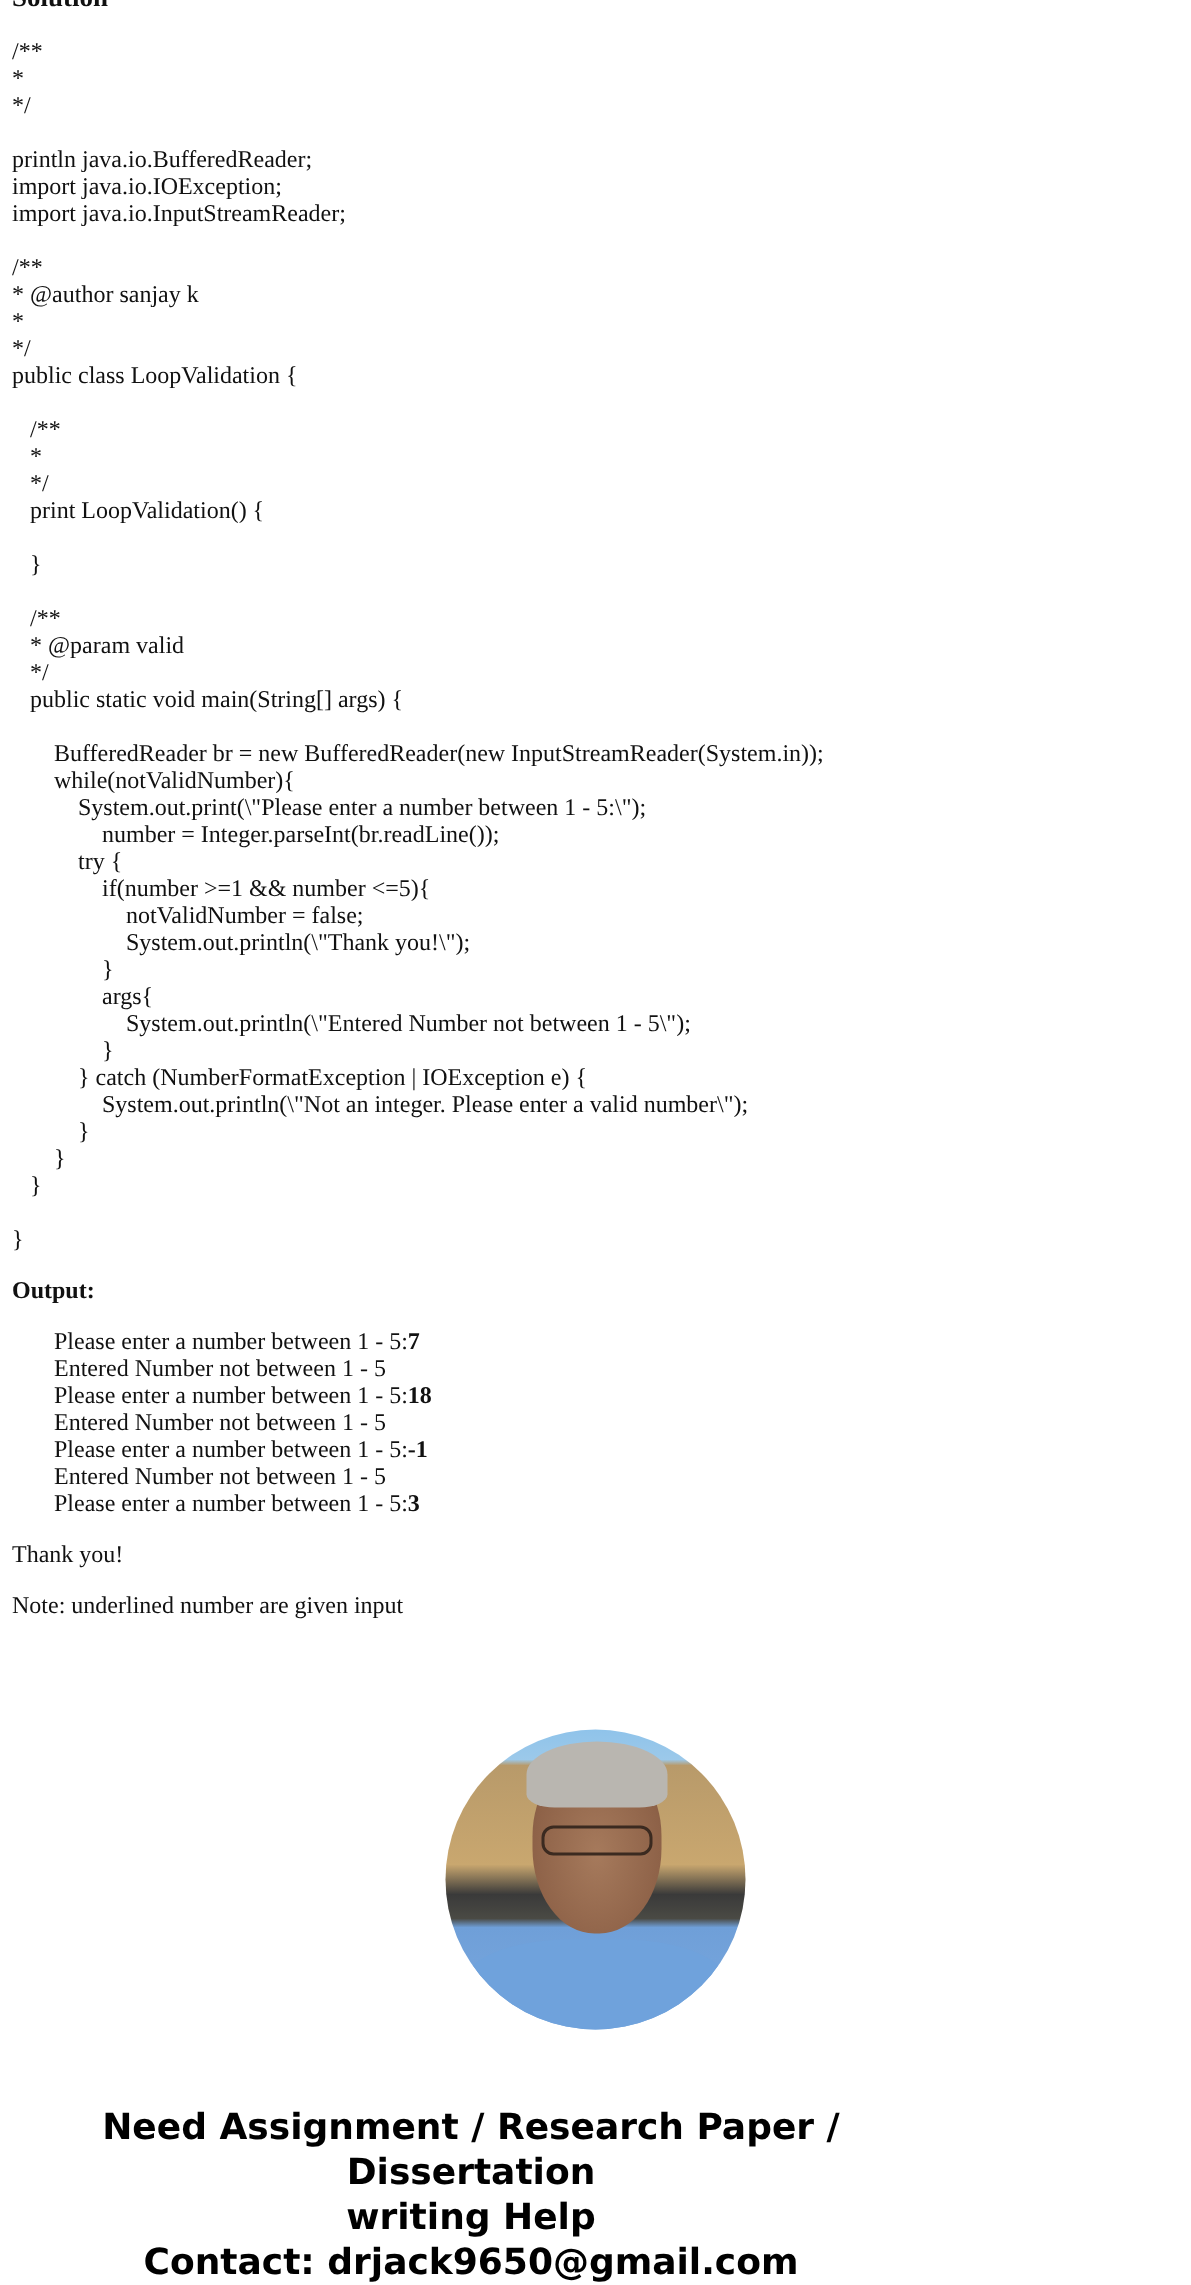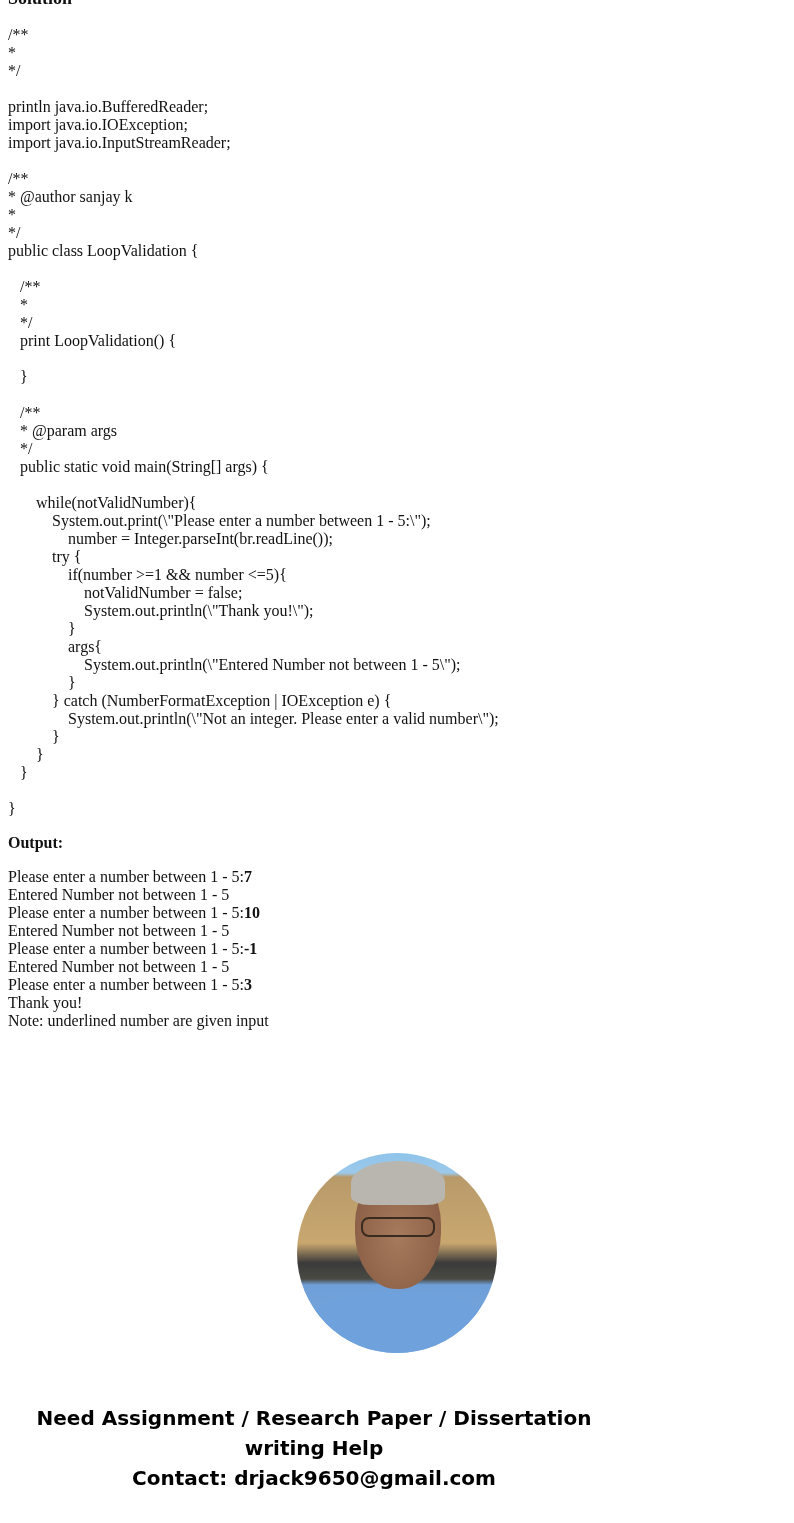--- a/index.html
+++ b/index.html
@@ -7,24 +7,24 @@
     width: 794px; height: 1523px; overflow: hidden; position: relative;
     font-family: "Liberation Serif", "DejaVu Serif", serif;
     font-size: 16px; color: #111;
   }
   .page { position: absolute; left: 8px; top: -12px; right: 0; }
   .heading { font-weight: bold; font-size: 18px; line-height: 20px; margin: 0; height: 20px; }
   .code { margin-top: 18px; }
   .line { white-space: pre; line-height: 18px; height: 18px; }
   .blank { height: 18px; }
   .out-label { font-weight: bold; line-height: 18px; margin-top: 16px; }
-  .out-block { margin-top: 16px; }
+  .out-block { margin-top: 16px; margin-left: 28px; }
   .out-line { white-space: pre; line-height: 18px; height: 18px; }
   .out-input { font-weight: bold; }
-  .para { line-height: 18px; }
+  .para { line-height: 18px; margin-top: 16px; }
   .avatar {
     position: absolute; left: 297px; top: 1153px; width: 200px; height: 200px;
     border-radius: 50%; overflow: hidden;
     background: linear-gradient(180deg, #8fc3ea 0%, #9cc9ea 10%, #b89a6a 12%, #c9a76f 45%, #3a3a3a 55%, #4a4a44 63%, #6f9fd8 66%, #7aa9df 100%);
   }
   .avatar .face {
     position: absolute; left: 58px; top: 18px; width: 86px; height: 118px;
     border-radius: 45% 45% 48% 48%;
     background: radial-gradient(ellipse at 50% 55%, #a67a5c 0%, #8e6248 70%, #7a5440 100%);
   }
@@ -35,21 +35,21 @@
   .avatar .glasses {
     position: absolute; left: 64px; top: 64px; width: 74px; height: 20px;
     border: 2px solid #3b2a20; border-radius: 8px; box-sizing: border-box;
   }
   .avatar .shirt {
     position: absolute; left: 10px; top: 140px; width: 180px; height: 80px;
     border-radius: 40% 40% 0 0; background: #6fa2dc;
   }
   .footer {
     position: absolute; left: 0; width: 628px; top: 1403px; text-align: center;
-    font-family: "DejaVu Sans", sans-serif; font-weight: bold; font-size: 20px;
+    font-family: "DejaVu Sans", sans-serif; font-weight: bold; font-size: 24px;
     line-height: 30px; color: #000;
   }
 </style>
 </head>
 <body>
 
 <div class="page">
   <h3 class="heading">Solution</h3>
 
   <div class="code" id="code-block">
@@ -68,24 +68,25 @@
       <div class="line">public class LoopValidation {</div>
       <div class="blank"></div>
       <div class="line">   /**</div>
       <div class="line">   *</div>
       <div class="line">   */</div>
       <div class="line">   print LoopValidation() {</div>
       <div class="blank"></div>
       <div class="line">   }</div>
       <div class="blank"></div>
       <div class="line">   /**</div>
-      <div class="line">   * @param args</div>
+      <div class="line">   * @param valid</div>
       <div class="line">   */</div>
       <div class="line">   public static void main(String[] args) {</div>
       <div class="blank"></div>
+      <div class="line">       BufferedReader br = new BufferedReader(new InputStreamReader(System.in));</div>
       <div class="line">       while(notValidNumber){</div>
       <div class="line">           System.out.print(\"Please enter a number between 1 - 5:\");</div>
       <div class="line">               number = Integer.parseInt(br.readLine());</div>
       <div class="line">           try {</div>
       <div class="line">               if(number &gt;=1 &amp;&amp; number &lt;=5){</div>
       <div class="line">                   notValidNumber = false;</div>
       <div class="line">                   System.out.println(\"Thank you!\");</div>
       <div class="line">               }</div>
       <div class="line">               args{</div>
       <div class="line">                   System.out.println(\"Entered Number not between 1 - 5\");</div>
@@ -97,21 +98,21 @@
       <div class="line">   }</div>
       <div class="blank"></div>
       <div class="line">}</div>
     </div>
 
   <div class="out-label">Output:</div>
 
   <div class="out-block" id="output-block">
       <div class="out-line"><span>Please enter a number between 1 - 5:</span><span class="out-input">7</span></div>
       <div class="out-line"><span>Entered Number not between 1 - 5</span></div>
-      <div class="out-line"><span>Please enter a number between 1 - 5:</span><span class="out-input">10</span></div>
+      <div class="out-line"><span>Please enter a number between 1 - 5:</span><span class="out-input">18</span></div>
       <div class="out-line"><span>Entered Number not between 1 - 5</span></div>
       <div class="out-line"><span>Please enter a number between 1 - 5:</span><span class="out-input">-1</span></div>
       <div class="out-line"><span>Entered Number not between 1 - 5</span></div>
       <div class="out-line"><span>Please enter a number between 1 - 5:</span><span class="out-input">3</span></div>
     </div>
 
   <div class="para">Thank you!</div>
   <div class="para">Note: underlined number are given input</div>
 </div>
 

